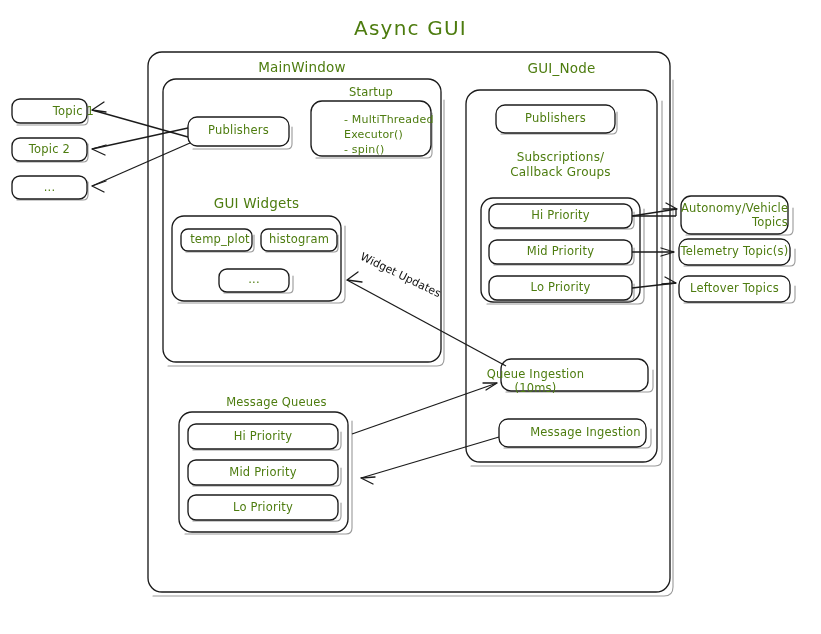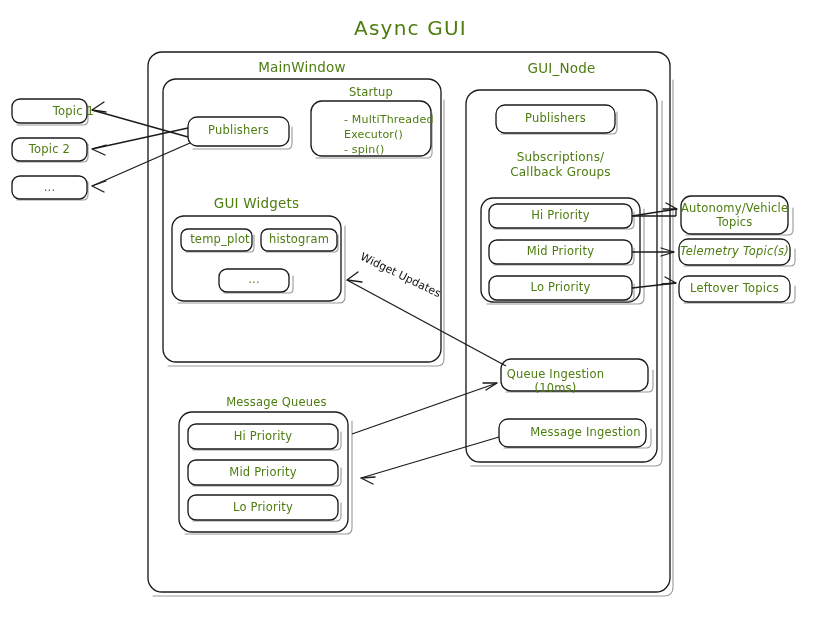--- a/index.html
+++ b/index.html
@@ -247,25 +247,25 @@
 <div class="lbl box-text hand" style="left:188px;top:430px;width:150px;">Hi Priority</div>
 <div class="lbl box-text hand" style="left:188px;top:466px;width:150px;">Mid Priority</div>
 <div class="lbl box-text hand" style="left:188px;top:501px;width:150px;">Lo Priority</div>
 
 <div class="lbl box-text hand" style="left:496px;top:112px;width:119px;">Publishers</div>
 
 <div class="lbl box-text hand" style="left:489px;top:209px;width:143px;">Hi Priority</div>
 <div class="lbl box-text hand" style="left:489px;top:245px;width:143px;">Mid Priority</div>
 <div class="lbl box-text hand" style="left:489px;top:281px;width:143px;">Lo Priority</div>
 
-<div class="lbl box-text hand" style="left:495px;top:368px;width:121px;">Queue Ingestion (10ms)</div>
+<div class="lbl box-text hand" style="left:475px;top:368px;width:121px;">Queue Ingestion (10ms)</div>
 <div class="lbl box-text hand" style="left:499px;top:426px;width:173px;">Message Ingestion</div>
 
 <div class="lbl box-text hand" style="left:28px;top:105px;width:91px;">Topic 1</div>
 <div class="lbl box-text hand" style="left:12px;top:143px;width:75px;">Topic 2</div>
 <div class="lbl box-text hand" style="left:12px;top:181px;width:75px;">...</div>
 
-<div class="lbl box-text hand" style="left:681px;top:202px;width:107px;">Autonomy/Vehicle
+<div class="lbl box-text hand" style="left:681px;top:202px;width:107px;text-align:right;">Autonomy/Vehicle
 Topics</div>
-<div class="lbl box-text hand" style="left:679px;top:245px;width:111px;font-style:italic;">Telemetry Topic(s)</div>
+<div class="lbl box-text hand" style="left:679px;top:245px;width:111px;">Telemetry Topic(s)</div>
 <div class="lbl box-text hand" style="left:679px;top:282px;width:111px;">Leftover Topics</div>
 
 <div class="rot hand" style="left:364px;top:250px;">Widget Updates</div>
 
 </body></html>

